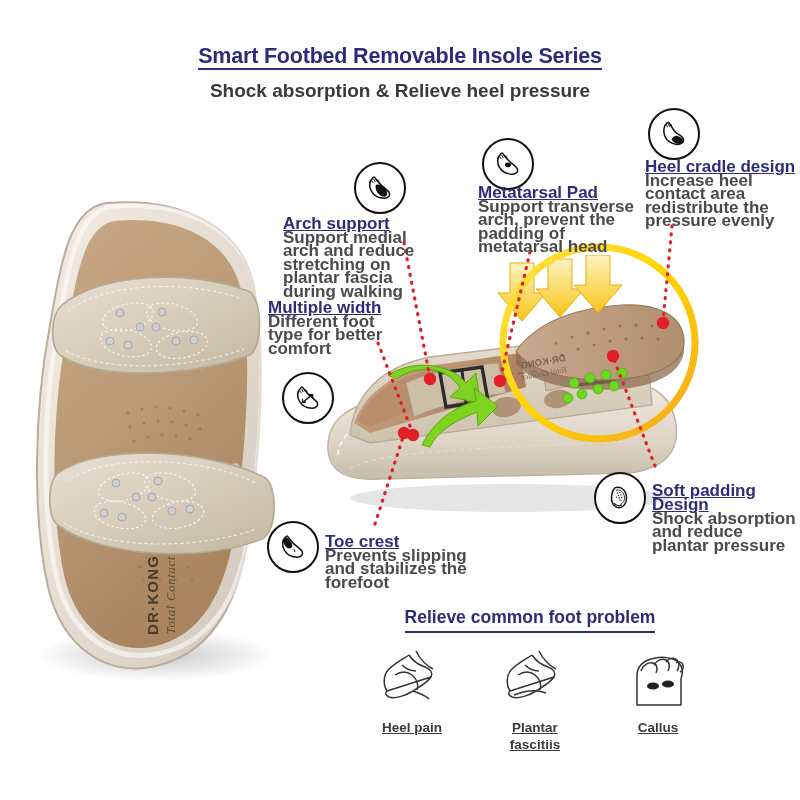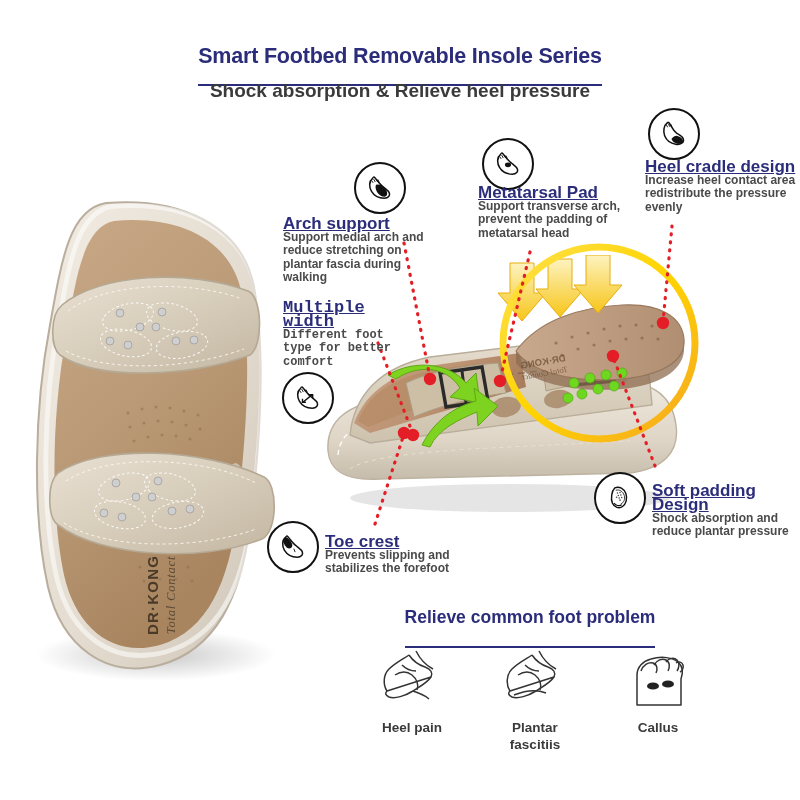--- a/index.html
+++ b/index.html
@@ -11,76 +11,77 @@
   }
   .stage{position:absolute;inset:0;}
 
   
   .main-title{
     position:absolute;left:0;right:0;top:44px;text-align:center;
     font-size:21.5px;font-weight:bold;color:#2b2d7a;
     letter-spacing:-0.2px;
   }
   .main-title span{
-    border-bottom:2.5px solid #2b2d7a;padding-bottom:16px;
+    border-bottom:2.5px solid #2b2d7a;padding-bottom:0;
   }
   .sub-title{
     position:absolute;left:0;right:0;top:80px;text-align:center;
     font-size:19px;font-weight:bold;color:#3a3a3a;
   }
   .section-title{
     position:absolute;left:330px;width:400px;top:607px;text-align:center;
     font-size:17.5px;font-weight:bold;color:#2b2d7a;
   }
-  .section-title span{border-bottom:2.2px solid #2b2d7a;padding-bottom:19px;}
+  .section-title span{border-bottom:2.2px solid #2b2d7a;padding-bottom:4px;}
 
   
   .callout{position:absolute;}
   .co-title{
     font-size:17px;font-weight:bold;color:#2b2d7a;
     text-decoration:underline;line-height:14px;
   }
   .co-body{
-    font-size:12px;font-weight:bold;color:#4a4a4a;line-height:13.4px;
+    font-size:17px;font-weight:bold;color:#4a4a4a;line-height:13.4px;
   }
   .icon-circle{
     border-radius:50%;border:2.4px solid #111;
     background:#fff;box-sizing:border-box;
     display:flex;align-items:center;justify-content:center;
   }
 
   
   #co-heel{left:645px;top:160px;width:155px;}
   #ic-heel{position:absolute;left:648px;top:108px;width:52px;height:52px;}
 
   #co-meta{left:478px;top:186px;width:160px;}
   #ic-meta{position:absolute;left:482px;top:138px;width:52px;height:52px;}
 
   #co-arch{left:283px;top:217px;width:160px;text-align:left;}
   #ic-arch{position:absolute;left:354px;top:162px;width:52px;height:52px;}
 
-  #co-width{left:283px;top:301px;width:120px;font-family:Liberation Mono, monospace;}
+  #co-width{left:268px;top:301px;width:120px;}
   #ic-width{position:absolute;left:282px;top:372px;width:52px;height:52px;}
 
   #co-toe{left:325px;top:535px;width:160px;}
   #ic-toe{position:absolute;left:267px;top:521px;width:52px;height:52px;}
 
   #co-soft{left:652px;top:484px;width:150px;}
   #ic-soft{position:absolute;left:594px;top:472px;width:52px;height:52px;}
 
   
   .problems{
     position:absolute;left:375px;top:645px;width:320px;
     display:flex;justify-content:space-between;align-items:flex-start;
   }
   .problem{width:74px;text-align:center;}
   .problem .art{height:68px;display:flex;align-items:flex-end;justify-content:center;}
   .problem .lbl{
     margin-top:6px;font-size:13.5px;font-weight:bold;color:#3a3a3a;
     line-height:17px;
+    text-decoration:underline;
   }
 
   
   .leaders{position:absolute;inset:0;pointer-events:none;}
 </style>
 </head>
 <body>
 
 <div class="stage">
 

